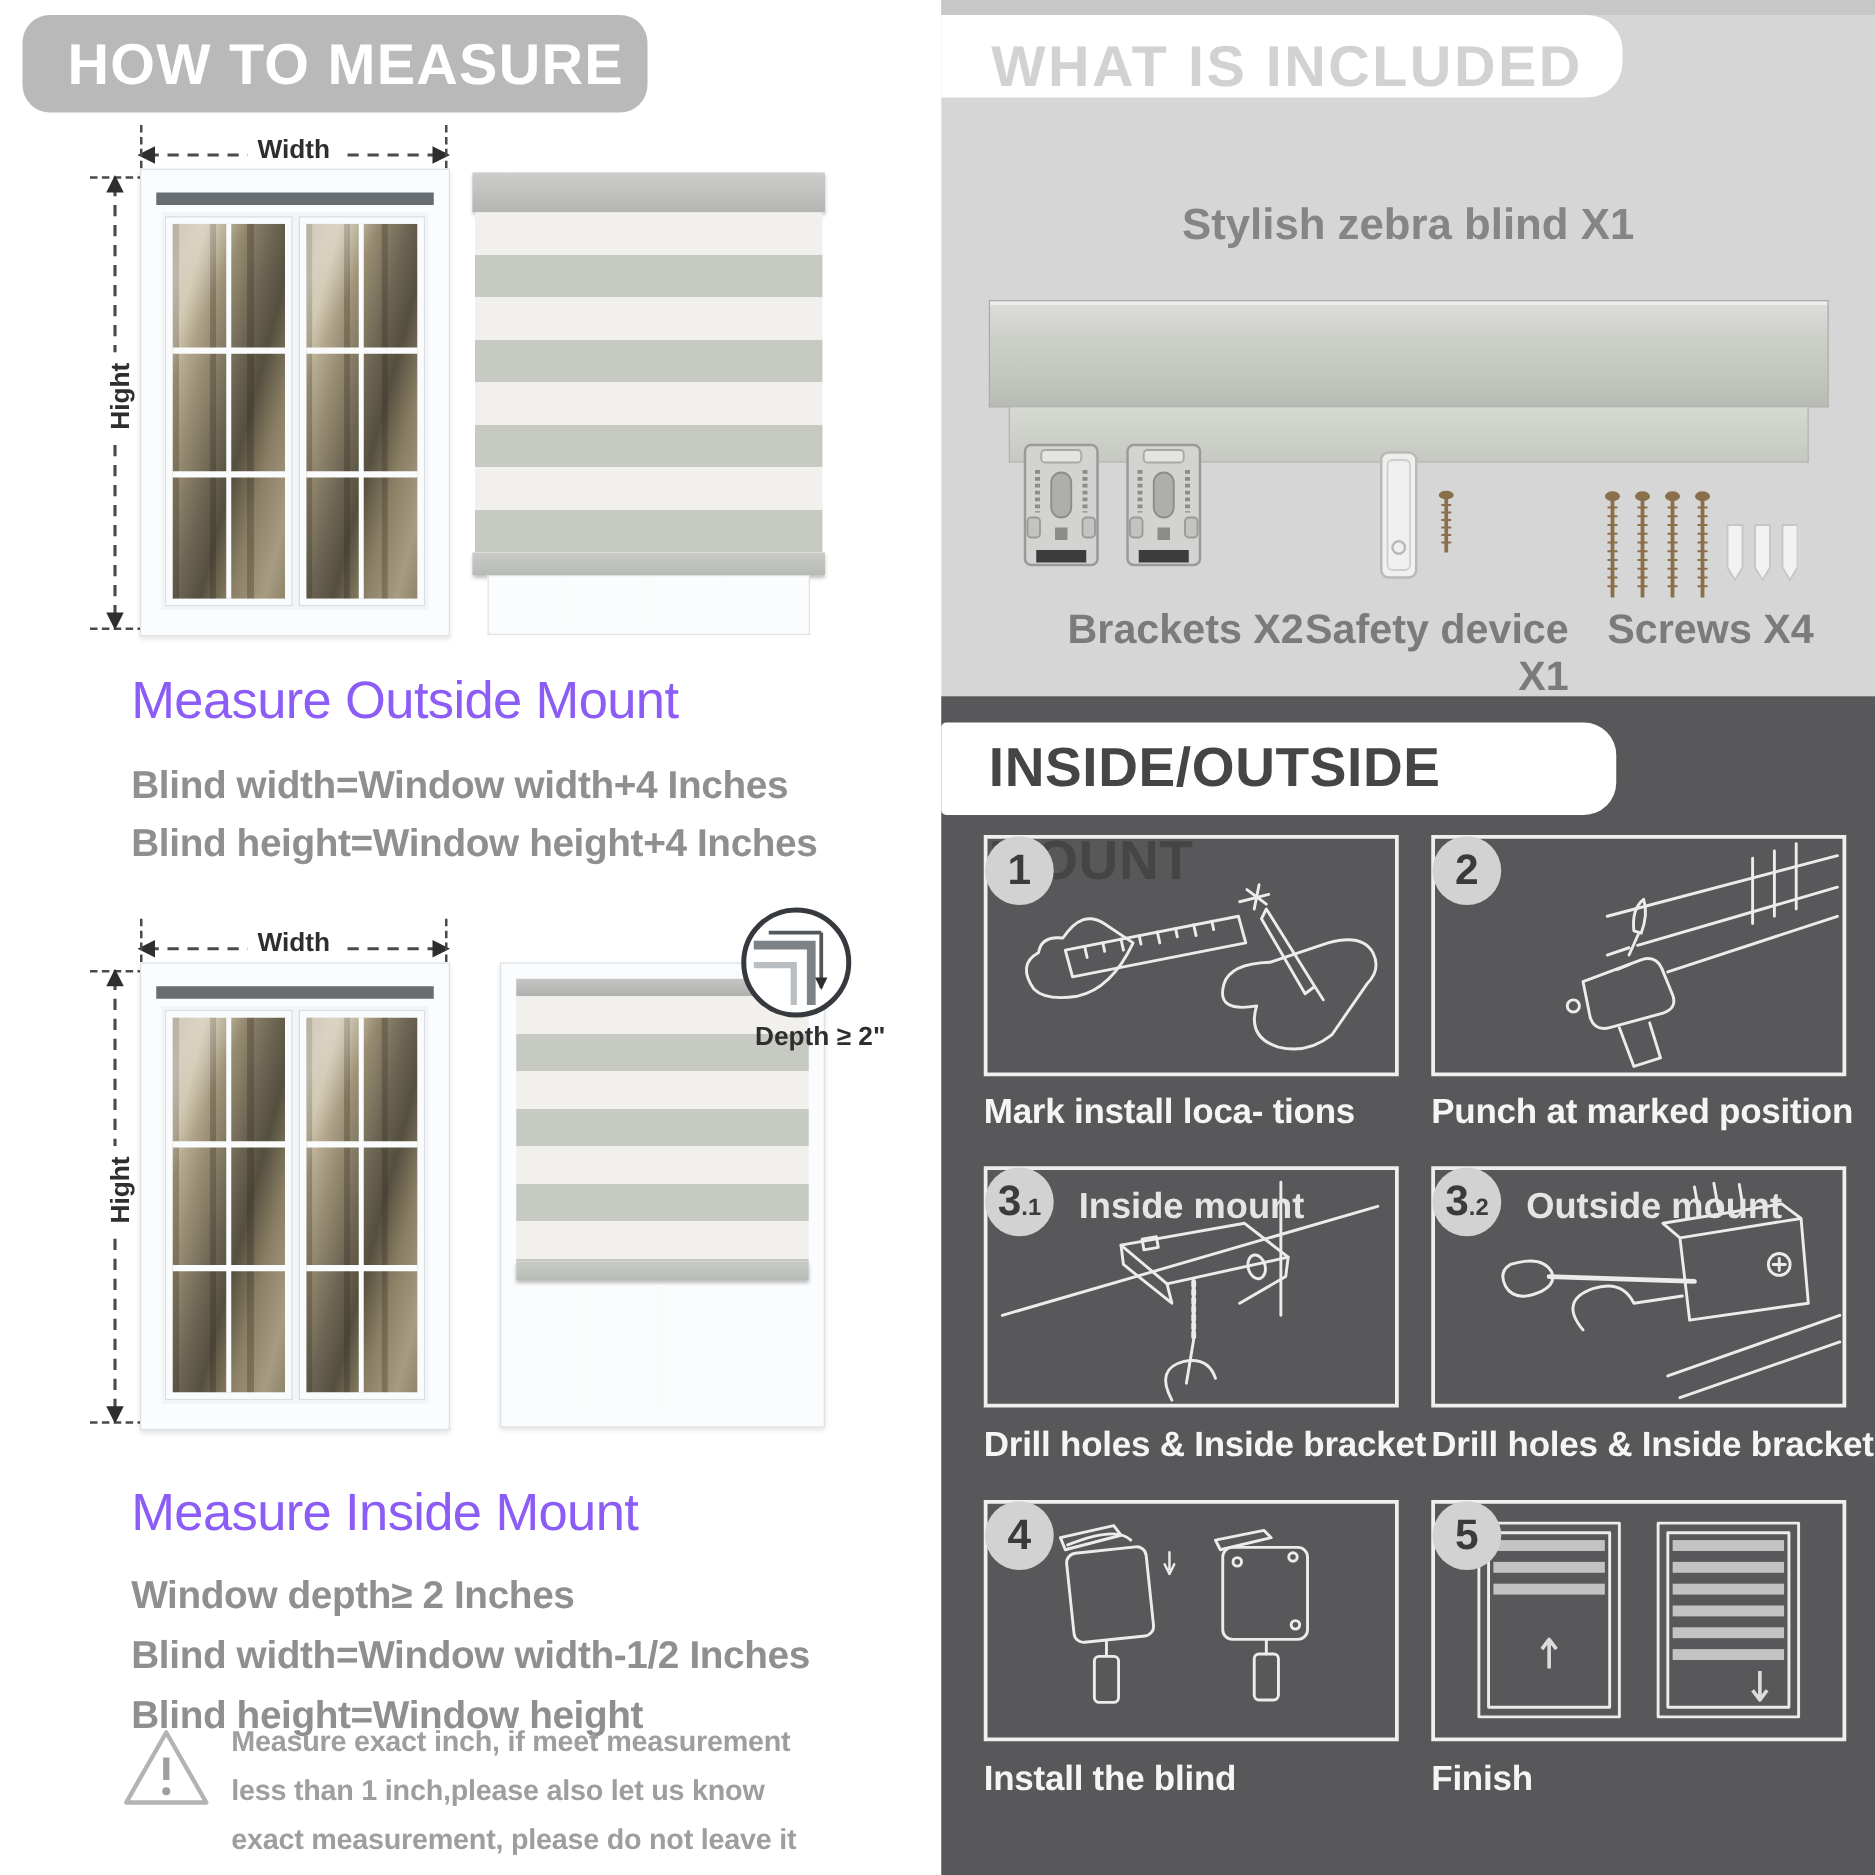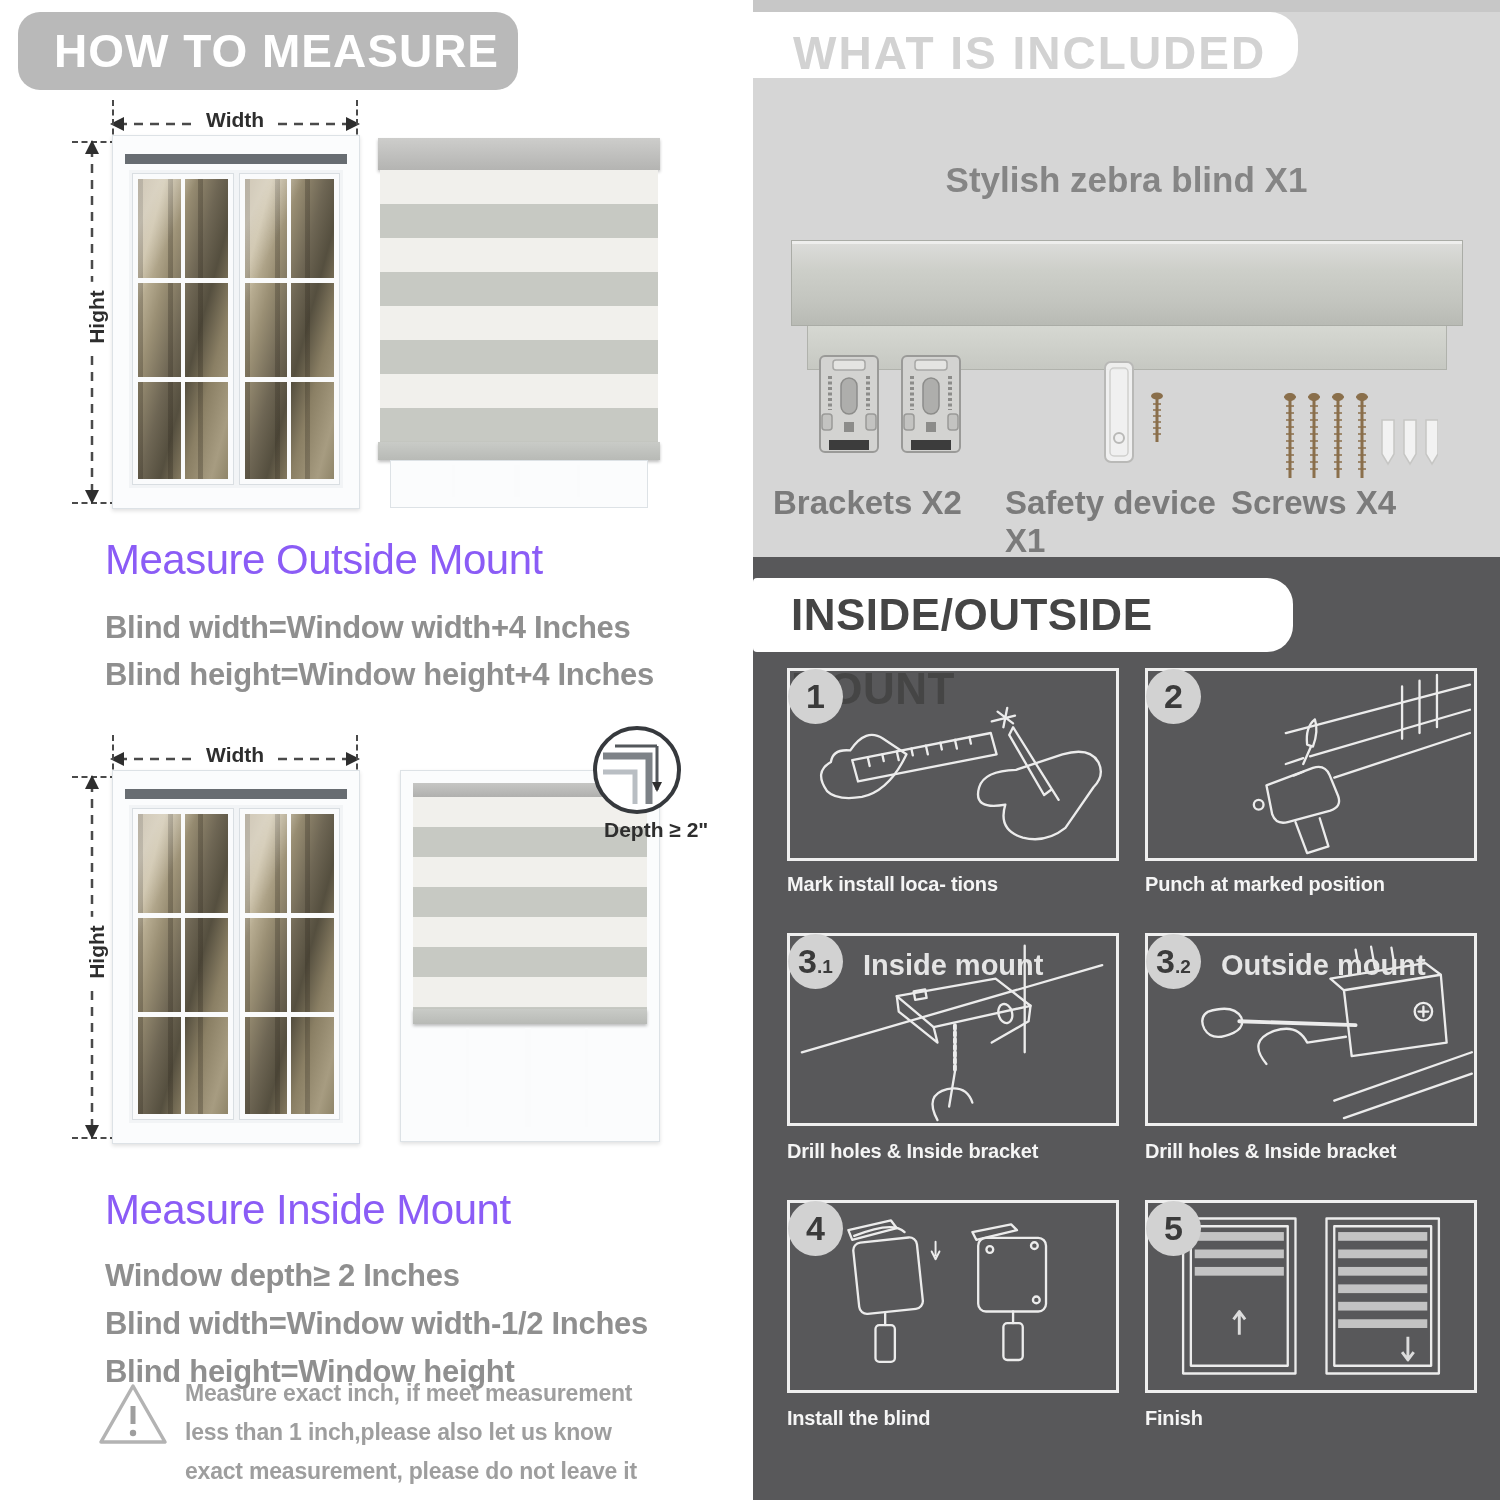--- a/index.html
+++ b/index.html
@@ -53,32 +53,32 @@
                 color:#d2d2d2;font-size:46px;font-weight:bold;line-height:82px;padding-left:40px;
                 letter-spacing:2px;box-sizing:border-box;}
   .blind-name{left:0;top:160px;width:747px;text-align:center;font-size:35px;font-weight:bold;color:#858585;}
   .rail-main{left:38px;top:240px;width:672px;height:86px;
              background:linear-gradient(180deg,#dddddb 0%,#cdcfc9 35%,#c2c4be 75%,#b8bab4 100%);
              border:1px solid #aaaca6;box-sizing:border-box;
              box-shadow:inset 0 3px 0 rgba(255,255,255,.5);}
   .rail-under{left:54px;top:326px;width:640px;height:44px;
               background:linear-gradient(180deg,#d6d8d2,#c6c8c2);
               border:1px solid #b0b2ac;border-top:none;box-sizing:border-box;}
-  .comp-label{font-size:33px;font-weight:bold;color:#7b7b7b;text-align:left;}
+  .comp-label{font-size:33px;font-weight:bold;color:#7b7b7b;text-align:right;}
 
   .right-dark{left:753px;top:557px;width:747px;height:943px;background:#58585a;}
   .hdr-mount{left:0;top:21px;width:540px;height:74px;background:#ffffff;border-radius:4px 26px 26px 4px;
              color:#454545;font-size:44px;font-weight:bold;line-height:74px;padding-left:38px;
              letter-spacing:0.5px;box-sizing:border-box;}
   .panel{position:absolute;width:332px;height:193px;border:3px solid #efefef;box-sizing:border-box;}
   .badge{position:absolute;left:1px;top:1px;width:55px;height:55px;border-radius:50%;background:#d2d2d2;
          color:#3b3b3b;text-align:center;line-height:55px;font-weight:bold;font-size:34px;}
   .badge .b-sub{font-size:19px;font-weight:bold;}
   .panel-title{position:absolute;left:76px;top:16px;color:#e5e5e5;font-size:29px;font-weight:bold;}
-  .caption{position:absolute;color:#f5f5f5;font-size:20px;font-weight:bold;letter-spacing:-0.2px;}
+  .caption{position:absolute;color:#f5f5f5;font-size:28px;font-weight:bold;letter-spacing:-0.2px;}
   .lineart{position:absolute;left:0;top:0;width:100%;height:100%;}
 </style>
 </head>
 <body>
 
 <div class="abs hdr-left">HOW TO MEASURE</div>
 
 <svg class="abs" style="left:108px;top:104px" width="254" height="40">
   <line x1="10" y1="20" x2="244" y2="20" stroke="#4a4a4a" stroke-width="2.5" stroke-dasharray="9 7"></line>
   <polygon points="2,20 16,13 16,27" fill="#2e2e2e"></polygon>

